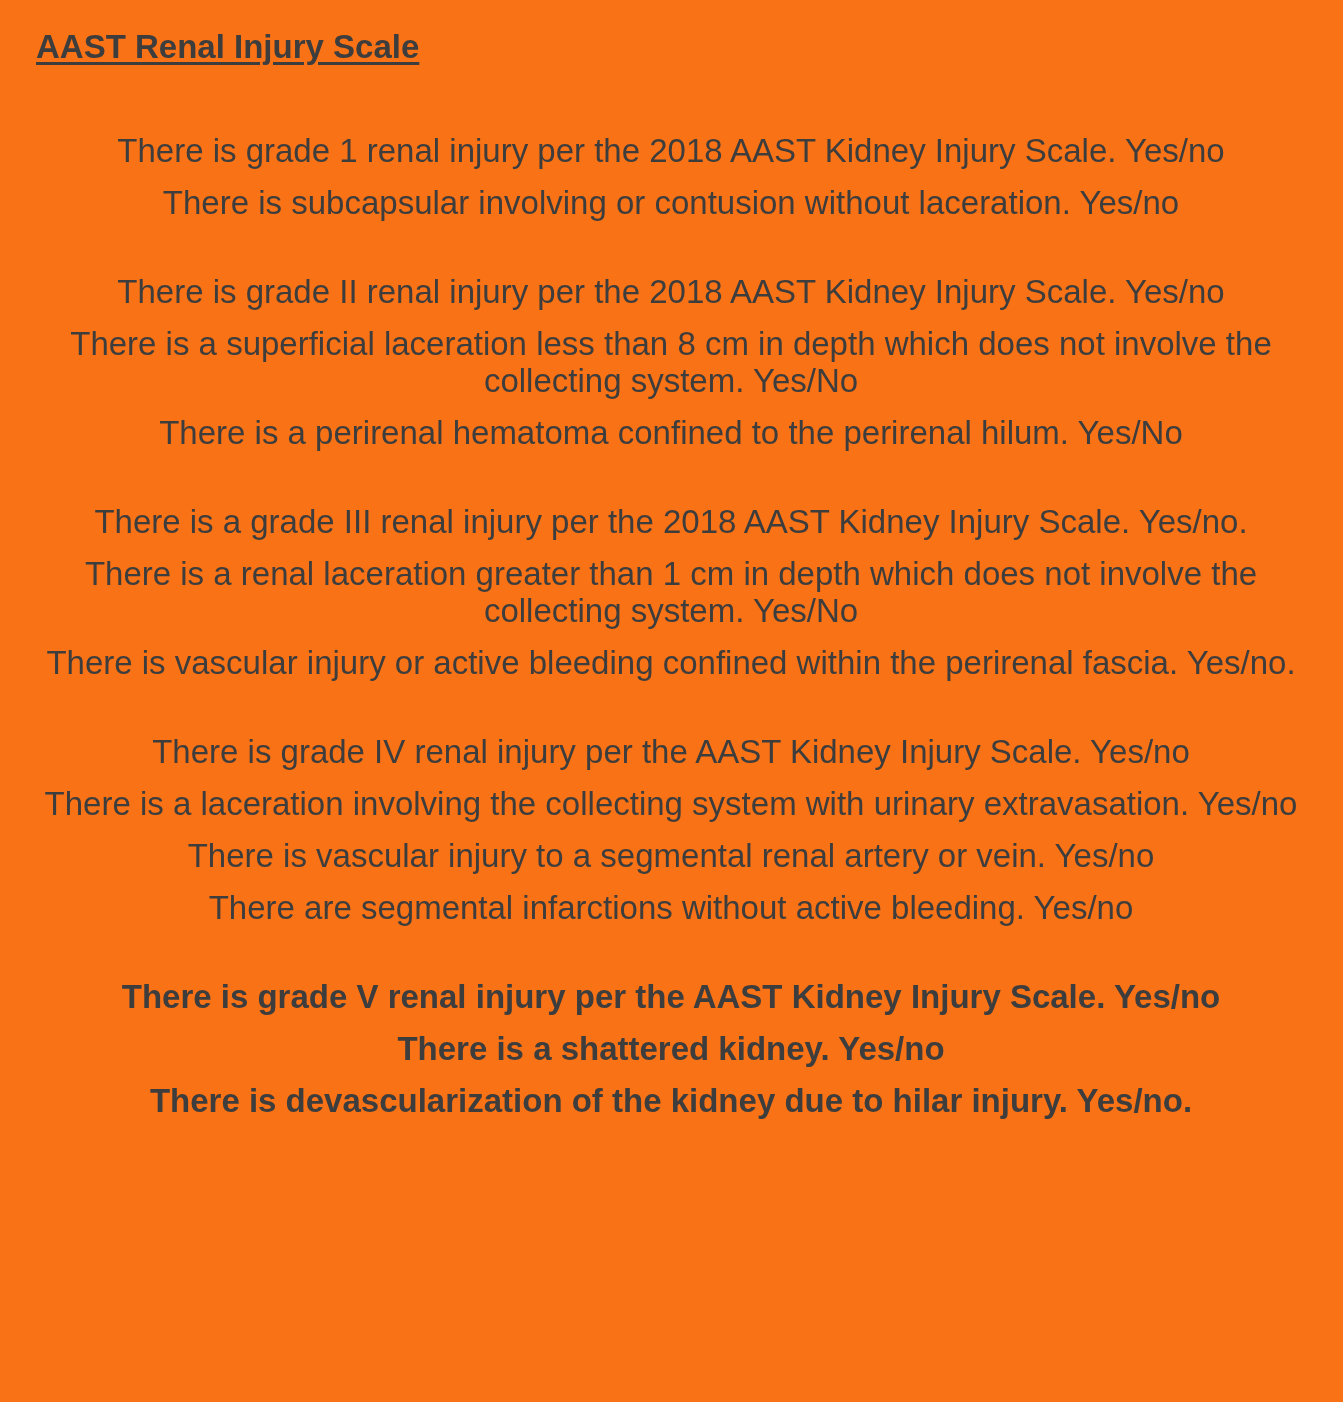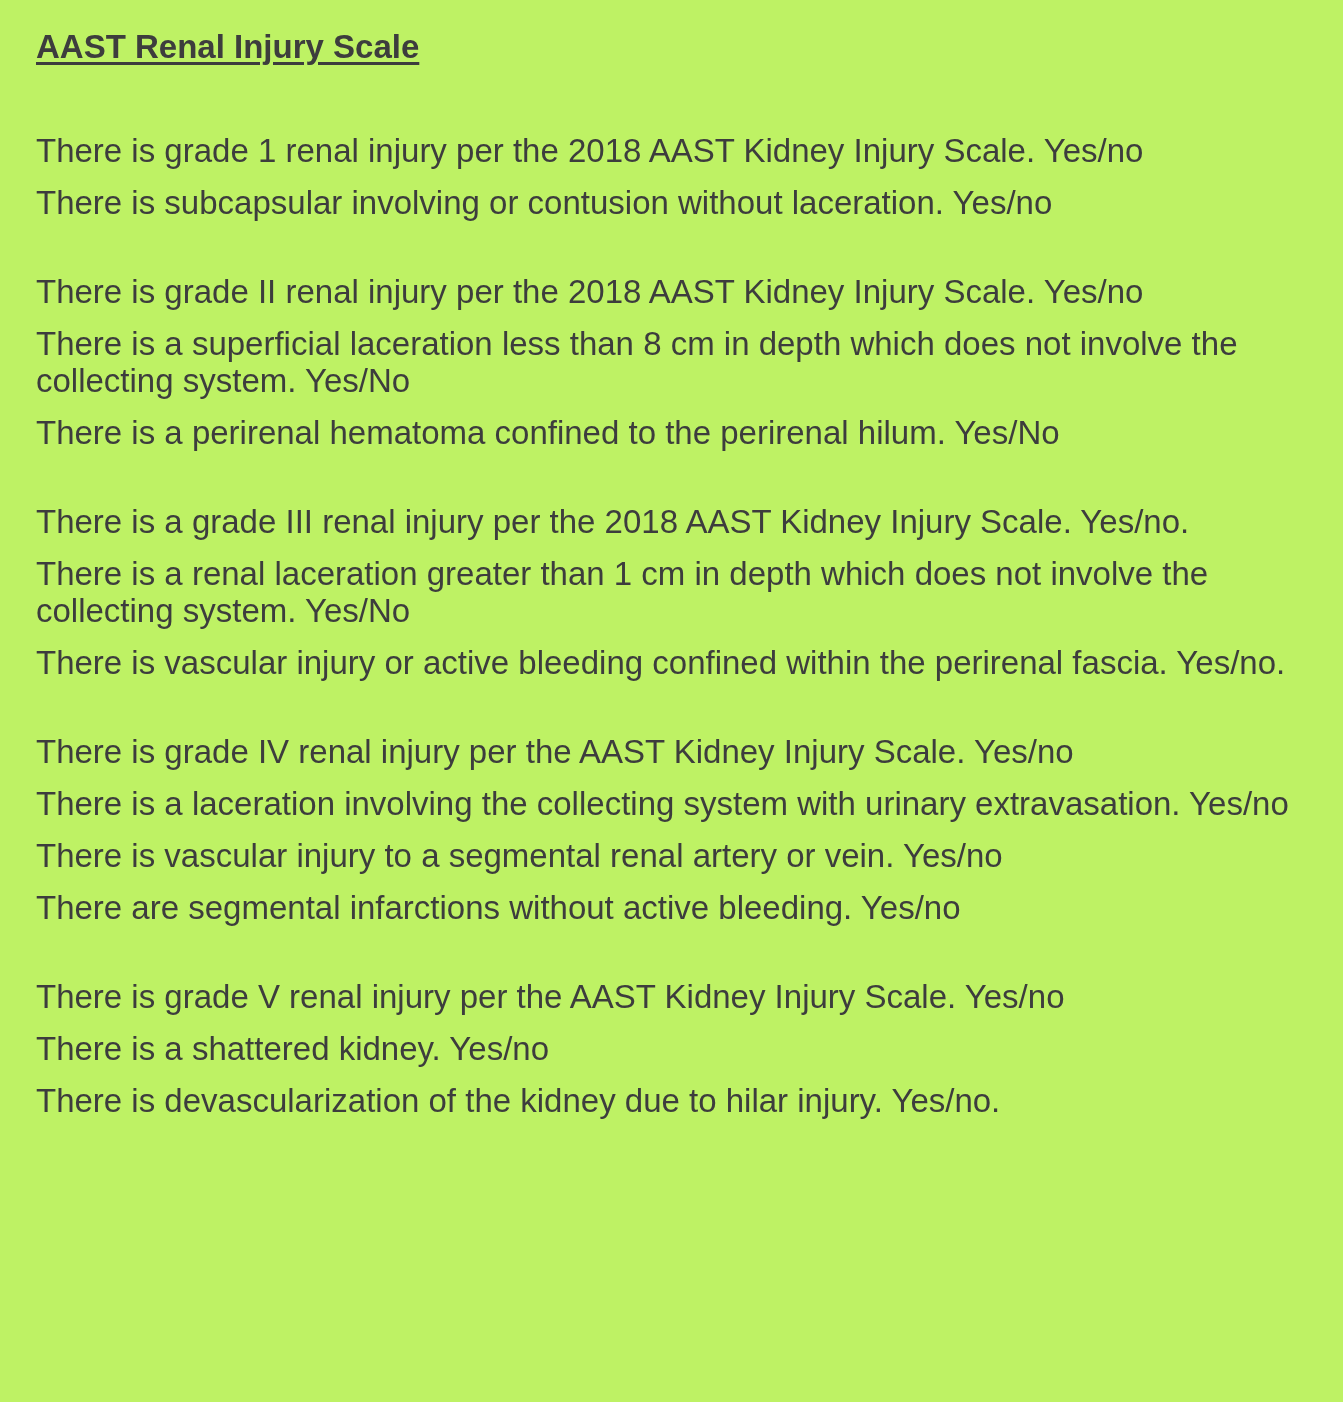--- a/index.html
+++ b/index.html
@@ -27,36 +27,38 @@
     font-size: 33px;
     line-height: 37px;
     font-weight: bold;
     text-decoration: underline;
     text-decoration-thickness: 3px;
     text-underline-offset: 4px;
     margin: 0 0 67px 0;
   }
   .section {
     margin: 0 0 52px 0;
+    text-align: center;
   }
   .section:last-child {
     margin-bottom: 0;
+    font-weight: bold;
   }
   .para {
     margin: 0 0 15px 0;
     max-width: 1270px;
   }
   .para:last-child {
     margin-bottom: 15px;
   }
 </style>
 </head>
 <body>
 
-<div class="page" style="color: rgb(61, 61, 61); background: #bef264;">
+<div class="page" style="color: rgb(61, 61, 61); background: #f97316;">
 
   <h1 class="doc-title">AAST Renal Injury Scale</h1>
 
   <section class="section">
     <p class="para">There is grade 1 renal injury per the 2018 AAST Kidney Injury Scale. Yes/no</p>
     <p class="para">There is subcapsular involving or contusion without laceration. Yes/no</p>
   </section>
 
   <section class="section">
     <p class="para">There is grade II renal injury per the 2018 AAST Kidney Injury Scale. Yes/no</p>

